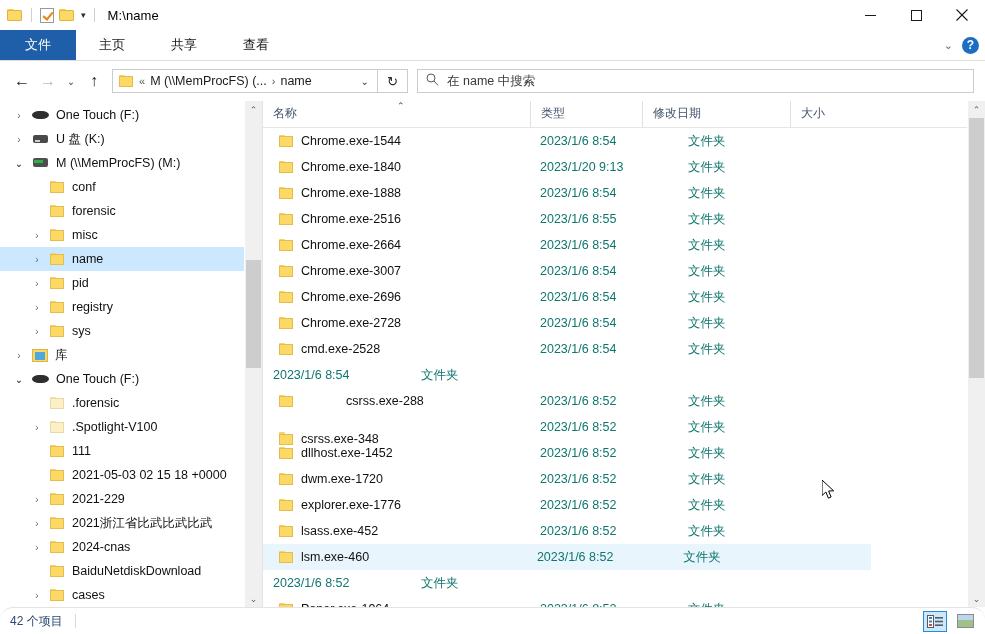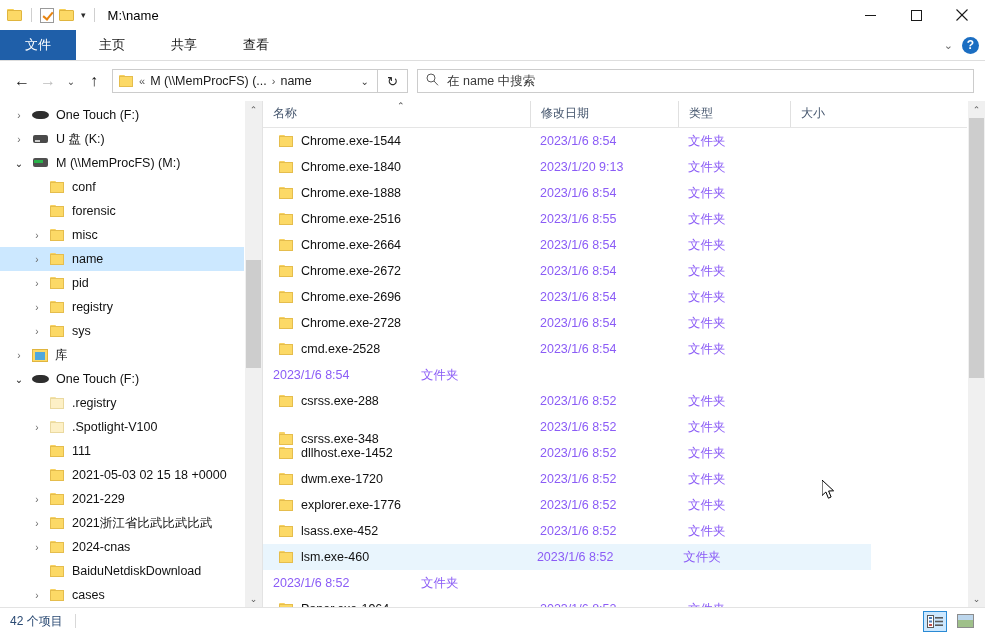--- a/index.html
+++ b/index.html
@@ -448,35 +448,36 @@
     box-sizing: border-box;
     padding-left: 16px;
     color: #111;
     white-space: nowrap;
     overflow: hidden;
   }
   .cell-name .lbl { margin-left: 7px; }
   .cell {
     box-sizing: border-box;
     padding-left: 10px;
-    color: #8b5cf6;
+    color: #0f766e;
     white-space: nowrap;
     overflow: hidden;
   }
 
   
   .statusbar {
     height: 26px;
     flex: 0 0 auto;
     border-top: 1px solid #e3e3e3;
     display: flex;
     align-items: center;
     background: #ffffff;
     position: relative;
     padding-left: 10px;
+    border-radius: 13px;
   }
   .status-text {
     font-size: 12px;
     color: #2b4a73;
   }
   .status-divider {
     width: 1px; height: 14px;
     background: #d8d8d8;
     margin-left: 12px;
   }
@@ -670,21 +671,21 @@
             <span class="exp open">⌄</span>
             <span style="width:5px;flex:0 0 auto;"></span>
             <span class="drive-ico ext"></span>
             <span class="lbl">One Touch (F:)</span>
           </div>
           <div class="titem">
             <span style="width:29px;flex:0 0 auto;"></span>
             <span class="exp"></span>
             <span style="width:5px;flex:0 0 auto;"></span>
             <span class="folder-pale"></span>
-            <span class="lbl">.registry</span>
+            <span class="lbl">.forensic</span>
           </div>
           <div class="titem">
             <span style="width:29px;flex:0 0 auto;"></span>
             <span class="exp">›</span>
             <span style="width:5px;flex:0 0 auto;"></span>
             <span class="folder-pale"></span>
             <span class="lbl">.Spotlight-V100</span>
           </div>
           <div class="titem">
             <span style="width:29px;flex:0 0 auto;"></span>
@@ -742,26 +743,26 @@
         <div class="arrow" style="position:absolute;bottom:0;left:0;right:0;">⌄</div>
       </div>
     </div>
 
     <div class="listpane">
       <div class="colhead" id="colhead">
           <div class="col" style="width: 267px;">
             <span>名称</span>
             <span class="sortarrow">⌃</span>
           </div>
+          <div class="col" style="width: 112px;">
+            <span>类型</span>
+          </div>
           <div class="col" style="width: 148px;">
             <span>修改日期</span>
           </div>
-          <div class="col" style="width: 112px;">
-            <span>类型</span>
-          </div>
           <div class="col" style="width: 88px;">
             <span>大小</span>
           </div>
         </div>
       <div class="rows" id="rows">
           <div class="row">
             <div class="cell-name" style="width:267px;">
               <span class="folder-sm"></span>
               <span class="lbl">Chrome.exe-1544</span>
             </div>
@@ -801,21 +802,21 @@
               <span class="folder-sm"></span>
               <span class="lbl">Chrome.exe-2664</span>
             </div>
             <div class="cell" style="width:148px;">2023/1/6 8:54</div>
             <div class="cell" style="width:112px;">文件夹</div>
             <div class="cell" style="width:88px;"></div>
           </div>
           <div class="row">
             <div class="cell-name" style="width:267px;">
               <span class="folder-sm"></span>
-              <span class="lbl">Chrome.exe-2672</span>
+              <span class="lbl">Chrome.exe-3007</span>
             </div>
             <div class="cell" style="width:148px;">2023/1/6 8:54</div>
             <div class="cell" style="width:112px;">文件夹</div>
             <div class="cell" style="width:88px;"></div>
           </div>
           <div class="row">
             <div class="cell-name" style="width:267px;">
               <span class="folder-sm"></span>
               <span class="lbl">Chrome.exe-2696</span>
             </div>
@@ -840,21 +841,21 @@
             <div class="cell" style="width:148px;">2023/1/6 8:54</div>
             <div class="cell" style="width:112px;">文件夹</div>
             <div class="cell" style="width:88px;"></div>
           </div>
           <div class="row">
             <div class="cell" style="width:148px;">2023/1/6 8:54</div>
             <div class="cell" style="width:112px;">文件夹</div>
             <div class="cell" style="width:88px;"></div>
           </div>
           <div class="row">
-            <div class="cell-name" style="width:267px;">
+            <div class="cell-name" style="width:267px;gap:45px;">
               <span class="folder-sm"></span>
               <span class="lbl">csrss.exe-288</span>
             </div>
             <div class="cell" style="width:148px;">2023/1/6 8:52</div>
             <div class="cell" style="width:112px;">文件夹</div>
             <div class="cell" style="width:88px;"></div>
           </div>
           <div class="row">
             <div class="cell-name" style="width:267px;margin-top:23px;">
               <span class="folder-sm"></span>

